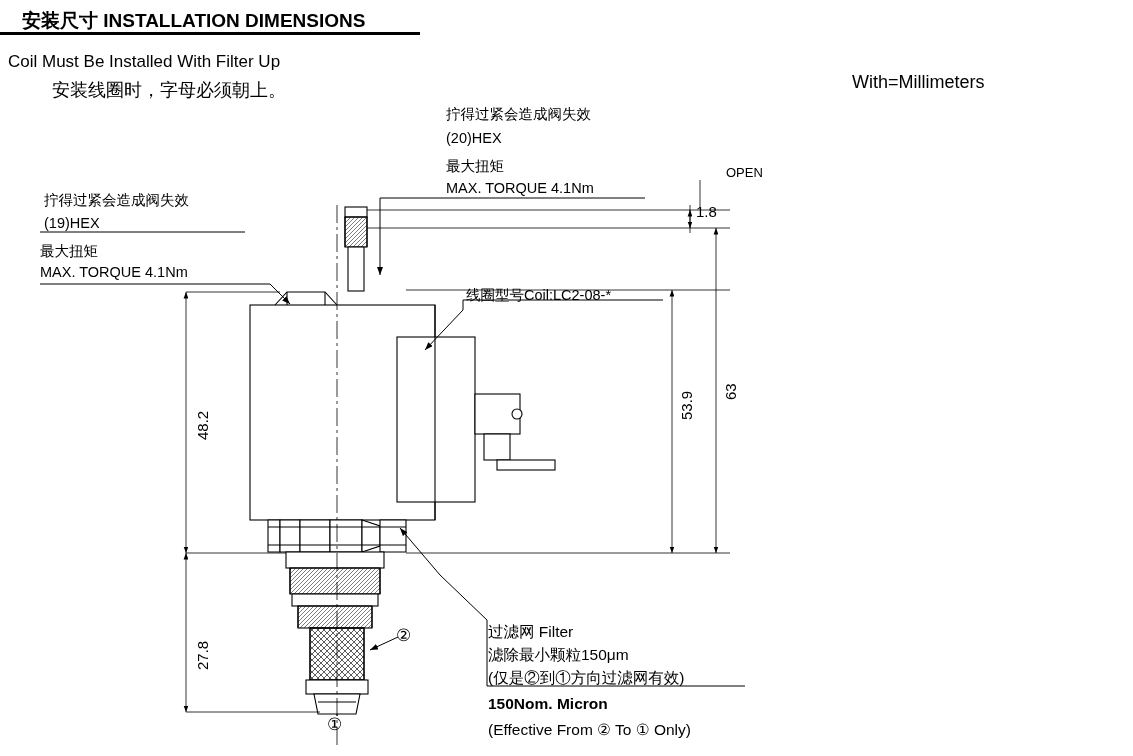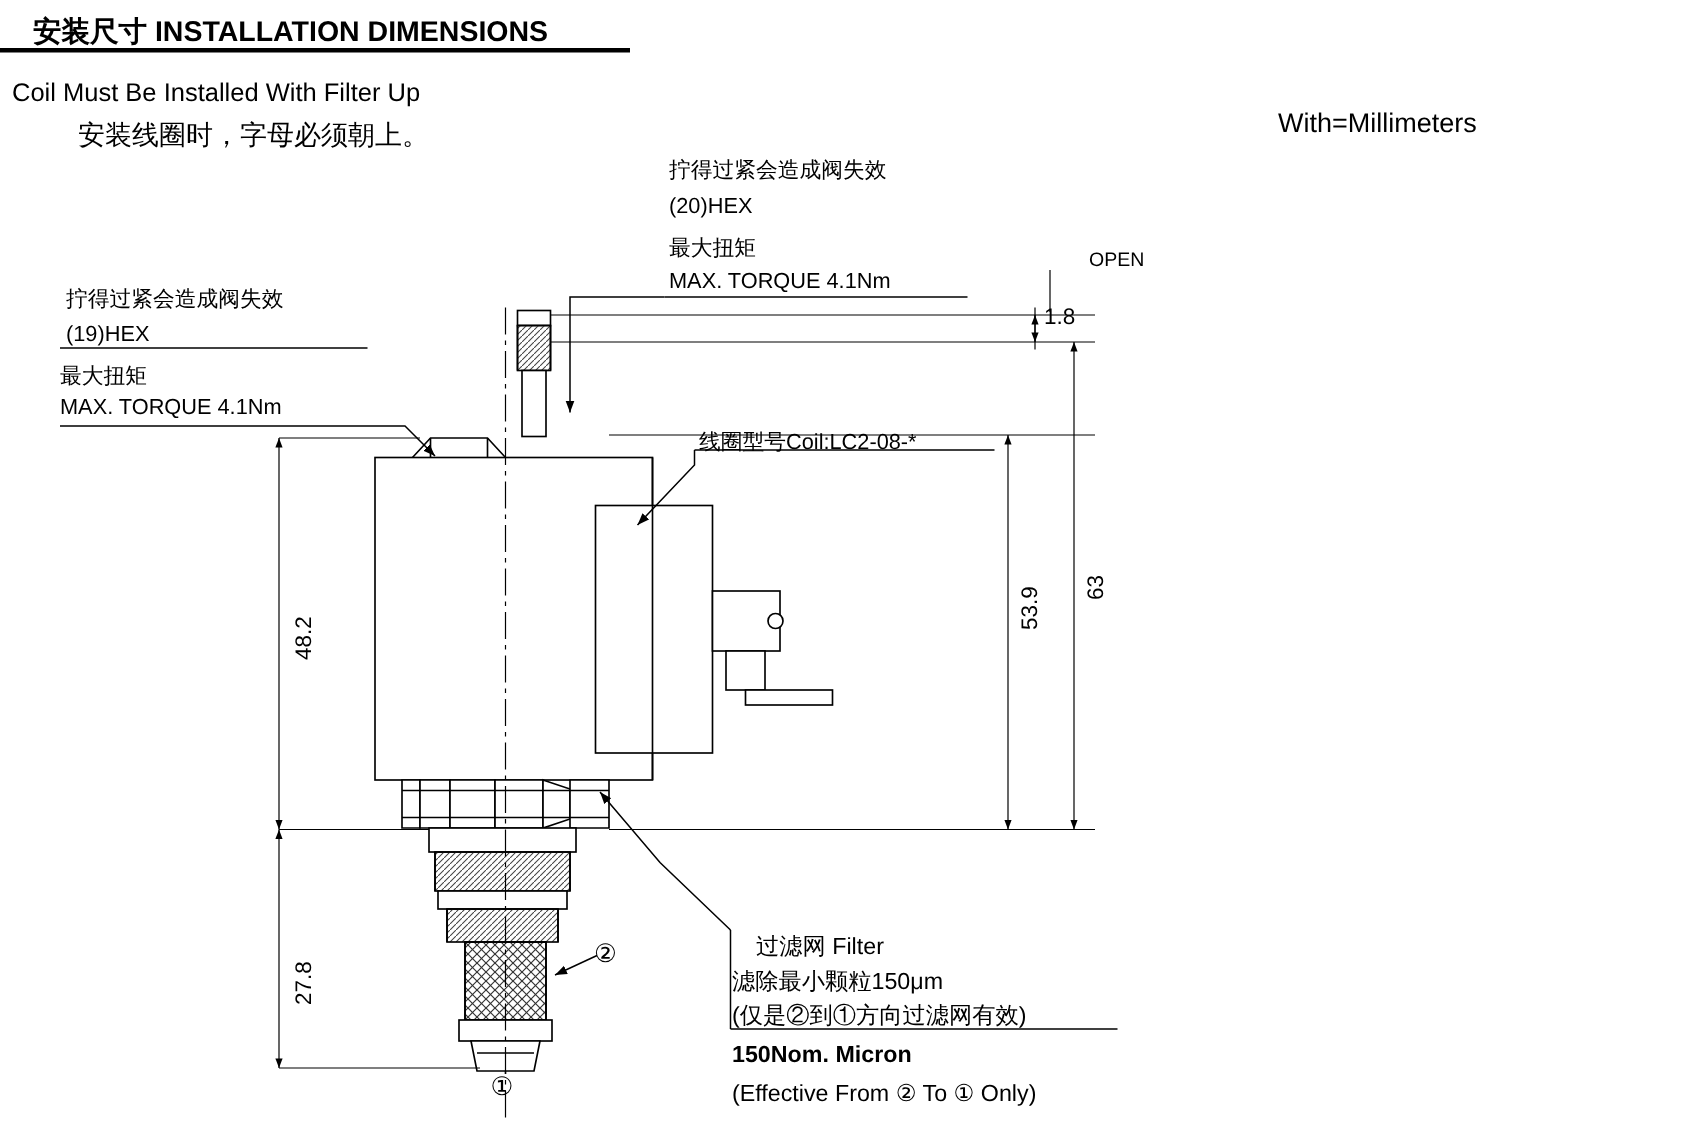--- a/index.html
+++ b/index.html
@@ -59,21 +59,21 @@
 <div class="lbl" style="left:446px;top:104px;">拧得过紧会造成阀失效</div>
 <div class="lbl" style="left:446px;top:128px;">(20)HEX</div>
 <div class="lbl" style="left:446px;top:156px;">最大扭矩</div>
 <div class="lbl" style="left:446px;top:178px;">MAX. TORQUE 4.1Nm</div>
 
 <div class="lbl" style="left:696px;top:161px;font-size:15px;font-weight:normal;margin-top:41px;">1.8</div>
 <div class="lbl" style="left:726px;top:163px;font-size:13px;">OPEN</div>
 
 <div class="lbl" style="left:466px;top:285px;">线圈型号Coil:LC2-08-*</div>
 
-<div class="lbl big" style="left:488px;top:622px;padding-left:16px;">过滤网 Filter</div>
+<div class="lbl big" style="left:488px;top:622px;">过滤网 Filter</div>
 <div class="lbl big" style="left:488px;top:645px;">滤除最小颗粒150μm</div>
 <div class="lbl big" style="left:488px;top:668px;">(仅是②到①方向过滤网有效)</div>
 <div class="lbl big" style="left:488px;top:694px;font-weight:bold;">150Nom. Micron</div>
 <div class="lbl big" style="left:488px;top:720px;">(Effective From ② To ① Only)</div>
 
 <div class="vert" style="left:194px;top:440px;">48.2</div>
 <div class="vert" style="left:194px;top:670px;">27.8</div>
 <div class="vert" style="left:678px;top:420px;">53.9</div>
 <div class="vert" style="left:722px;top:400px;">63</div>
 

